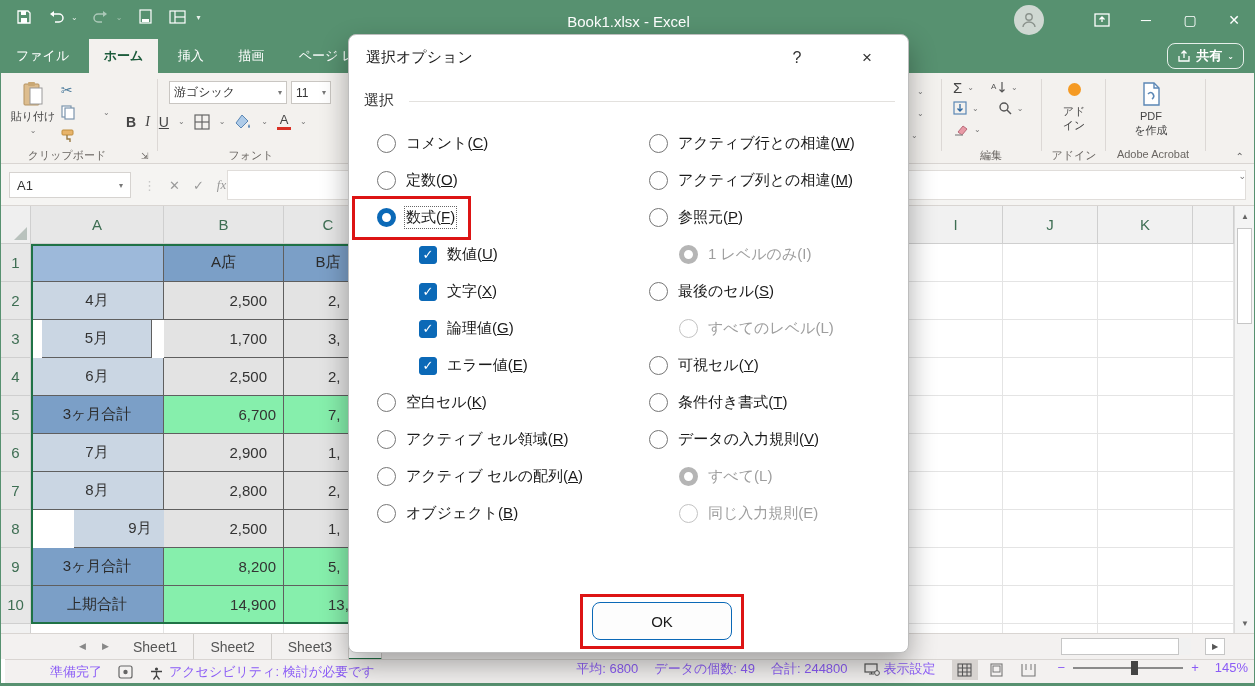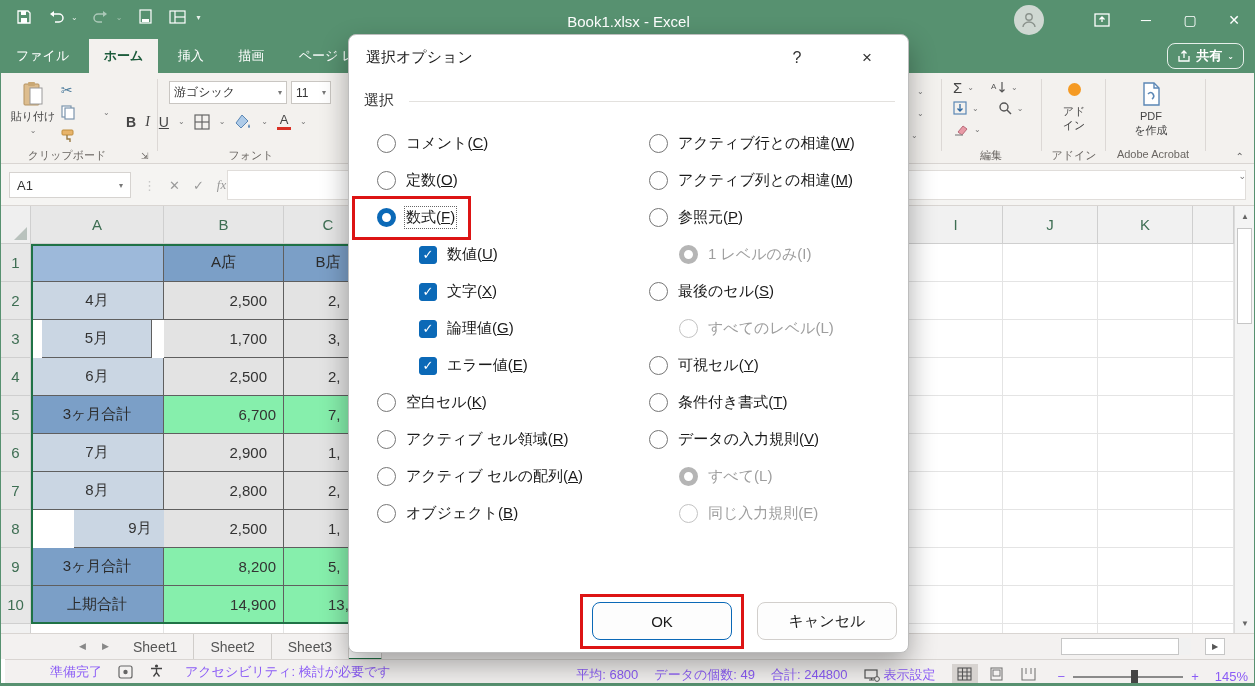--- a/index.html
+++ b/index.html
@@ -69,21 +69,21 @@
 .snav{position:absolute;left:78px;top:7px;display:flex;gap:16px;font-size:9px;color:#888}
 .stabs{position:absolute;left:116px;top:0;display:flex;height:26px;align-items:stretch}
 .stab{padding:4px 16px 4px;border-right:1px solid #d0cdca;display:flex;align-items:center}
 .stab.active{background:#fff;color:#1f7246;font-weight:bold;border-bottom:2px solid #1f7246;padding:4px 6px 0;width:33px;overflow:hidden}
 .hsb{position:absolute;left:1060px;top:4px;width:130px;height:17px;background:#f1f1f1}
 .hthumb{position:absolute;left:0;top:0;width:118px;height:17px;background:#fff;border:1px solid #c6c6c6}
 .hsbarr{position:absolute;left:1204px;top:4px;width:20px;height:17px;background:#fff;border:1px solid #c6c6c6;display:flex;align-items:center;justify-content:center;font-size:8px;color:#555}
 
 .statusbar{position:absolute;left:4px;top:658px;width:1255px;height:24px;background:#f3f1f0;border-top:1px solid #d9d5d2;font-size:13px;color:#8b5cf6}
 .sleft{position:absolute;left:45px;top:0;height:24px;display:flex;align-items:center;gap:16px}
-.sright{position:absolute;right:12px;top:0;height:24px;display:flex;align-items:flex-end;gap:16px}
+.sright{position:absolute;right:12px;top:0;height:24px;display:flex;align-items:flex-start;gap:16px}
 .viewbtn{width:26px;height:20px;display:flex;align-items:center;justify-content:center}
 .viewbtn.on{background:#d7d3d0}
 .ztrack{position:relative;width:110px;height:2px;background:#8a8a8a}
 .zthumb{position:absolute;left:58px;top:-6px;width:7px;height:14px;background:#444}
 .bottomedge{position:absolute;left:0;top:682px;width:1255px;height:4px;background:#579170}
 
 .dialog{position:absolute;left:347px;top:33px;width:561px;height:619px;background:#fff;border:1px solid #bdbdbd;border-radius:8px;box-shadow:0 12px 28px rgba(0,0,0,.33);z-index:20}
 .dtitle{position:absolute;left:17px;top:13px;font-size:15px;color:#1a1a1a}
 .dhelp{position:absolute;left:435px;top:10px;width:26px;height:26px;display:flex;align-items:center;justify-content:center;font-size:16px;color:#333}
 .dclose{position:absolute;left:498px;top:8px;width:40px;height:30px;display:flex;align-items:center;justify-content:center;font-size:17px;color:#333;border-radius:5px}
@@ -481,21 +481,21 @@
     <div class="hsbarr">▶</div>
   </div>
 
   <div class="statusbar">
     <div class="sleft">
       <span>準備完了</span>
       <svg width="15" height="14" viewBox="0 0 15 14">
           <rect x="1" y="1" width="13" height="12" rx="2" fill="none" stroke="#666" stroke-width="1.2"></rect>
           <circle cx="7.5" cy="7" r="2.2" fill="#666"></circle>
         </svg>
-      <span style="display:flex;align-items:flex-start;gap:21px">
+      <span style="display:flex;align-items:flex-end;gap:5px">
         <svg width="15" height="15" viewBox="0 0 15 15">
             <circle cx="7.5" cy="3" r="1.6" fill="#444"></circle>
             <path d="M2 5.5 h11 M7.5 5.5 v4 M7.5 9.5 l-3 4 M7.5 9.5 l3 4" stroke="#444" stroke-width="1.3" fill="none"></path>
           </svg>
         <span>アクセシビリティ: 検討が必要です</span>
       </span>
     </div>
     <div class="sright">
       <span>平均: 6800</span>
       <span>データの個数: 49</span>
@@ -632,18 +632,17 @@
         <div class="opt ind2">
           <span class="radio on dis"></span>
           <span class="olabel dis"><span>すべて(L)</span><span class="ukey"></span><span></span></span>
         </div>
         <div class="opt ind2">
           <span class="radio dis"></span>
           <span class="olabel dis"><span>同じ入力規則(E)</span><span class="ukey"></span><span></span></span>
         </div>
       </div>
     <div class="dbtn" id="okbtn">OK</div>
-    <div class="dbtn" id="cancelbtn">キャンセル</div>
     <div class="anno" id="anno-formula"></div>
     <div class="anno" id="anno-ok"></div>
   </div>
 
 </div>
 
 </body></html>

